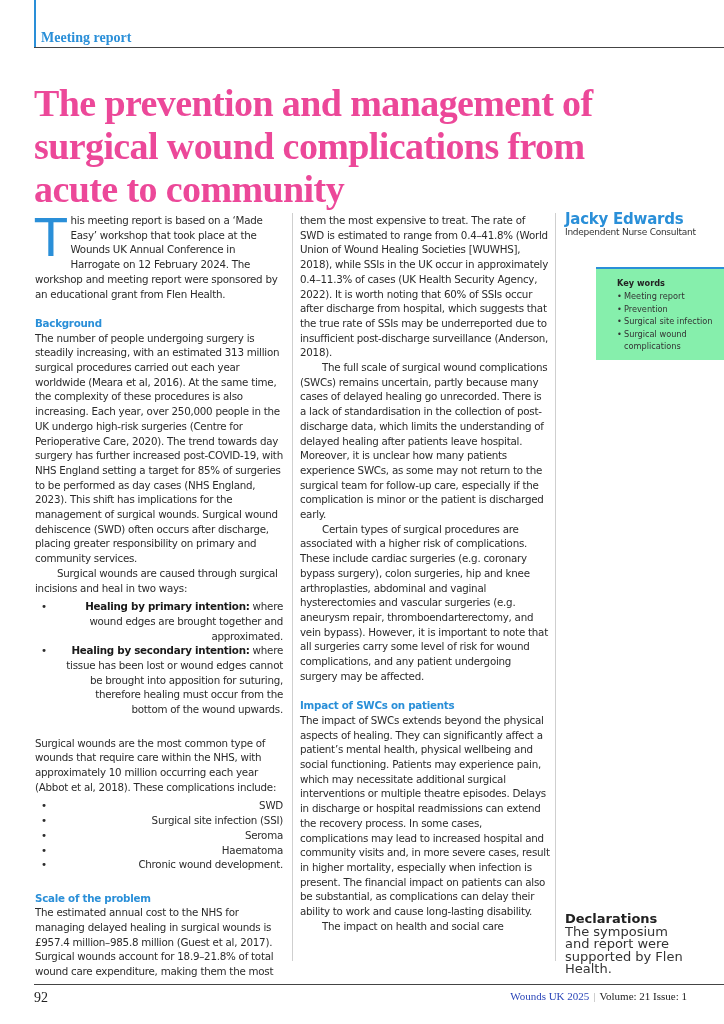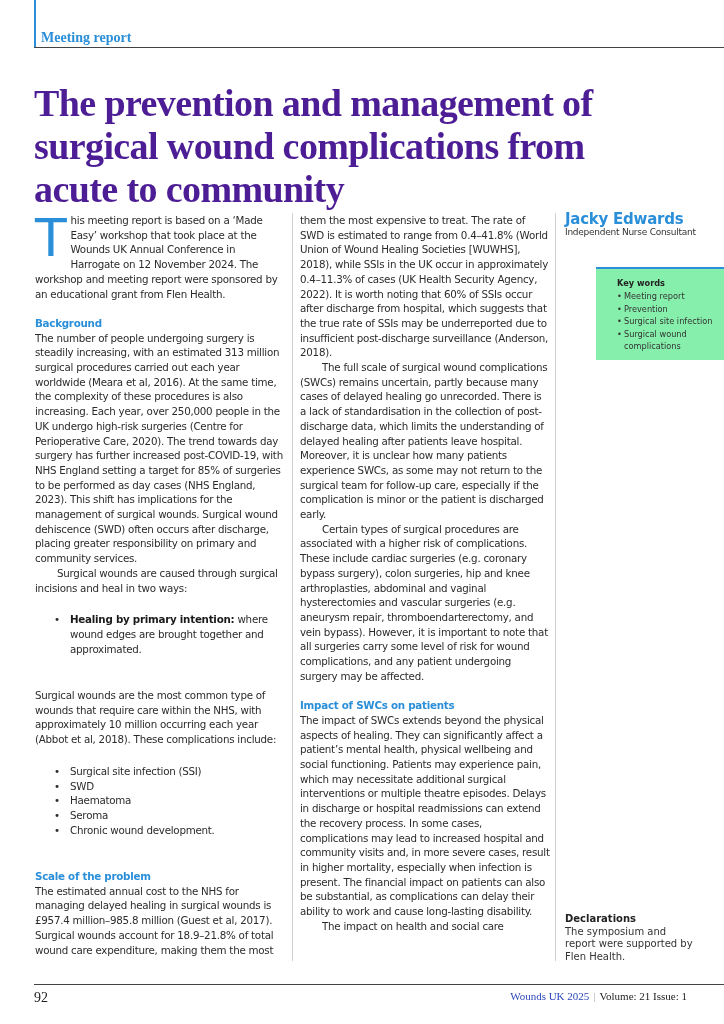--- a/index.html
+++ b/index.html
@@ -3,52 +3,52 @@
 <meta charset="utf-8">
 <style>
   html, body { margin: 0; padding: 0; background: #ffffff; }
   body { width: 724px; height: 1024px; position: relative; overflow: hidden; color: #222; }
 
   .top-rule-v { position: absolute; left: 34px; top: 0; width: 2px; height: 48px; background: #2a8fd8; }
   .section-label { position: absolute; left: 41px; top: 30px; font-family: "Liberation Serif", serif; font-weight: bold; font-size: 14px; color: #2a8fd8; }
   .top-rule-h { position: absolute; left: 34px; top: 47px; width: 690px; height: 1px; background: #444; }
 
   .title { position: absolute; left: 34px; top: 82px; width: 640px; margin: 0;
-    font-family: "Liberation Serif", serif; font-weight: bold; font-size: 38px; line-height: 43px; color: #4c1d95; letter-spacing: -0.6px; }
+    font-family: "Liberation Serif", serif; font-weight: bold; font-size: 38px; line-height: 43px; color: #ec4899; letter-spacing: -0.6px; }
 
   .col { position: absolute; font-family: "DejaVu Sans", sans-serif; font-size: 10.3px; line-height: 14.7px; color: #2b2b2b; letter-spacing: -0.25px; }
   .col p { margin: 0; }
   .col1 { left: 35px; top: 213px; width: 252px; }
   .col2 { left: 300px; top: 213px; width: 250px; }
   .col3 { left: 565px; top: 213px; width: 140px; }
 
   .divider { position: absolute; width: 1px; background: #cfcfcf; }
   .div1 { left: 292px; top: 213px; height: 748px; }
   .div2 { left: 555px; top: 213px; height: 748px; }
 
   .dropcap { float: left; font-family: "DejaVu Sans", sans-serif; font-size: 52px; line-height: 44px; color: #2a8fd8; margin: 3px 4px 0 0; font-weight: normal; }
   .heading { color: #2a8fd8; font-weight: bold; margin: 0; }
   .indent { text-indent: 22px; }
   .gap { height: 14.7px; }
-  ul.bul { list-style: none; margin: 17px; padding: 0; }
+  ul.bul { list-style: none; margin: 4px; padding: 0; text-align: right; }
   ul.bul li { position: relative; padding-left: 18px; }
   ul.bul li::before { content: "\2022"; position: absolute; left: 2px; top: 0; }
   .b { font-weight: bold; color: #1a1a1a; }
 
   .author-name { color: #2a8fd8; font-weight: bold; font-size: 15px; line-height: 13px; }
   .author-role { font-size: 9px; line-height: 13px; color: #333; }
 
   .keywords { position: absolute; left: 596px; top: 267px; width: 116px; background: #86efac; border-top: 2px solid #2a8fd8; padding: 8px 7px 8px 21px;
     font-family: "DejaVu Sans", sans-serif; font-size: 8.2px; line-height: 12.4px; color: #333; }
   .keywords .kw-title { font-weight: bold; color: #222; margin-bottom: 1px; }
   .keywords ul { list-style: none; margin: 0; padding: 0; }
   .keywords li { position: relative; padding-left: 7px; }
   .keywords li::before { content: "\2022"; position: absolute; left: 0; }
 
-  .declarations { position: absolute; left: 565px; top: 913px; width: 130px; font-family: "DejaVu Sans", sans-serif; font-size: 10px; line-height: 12.5px; color: #333; }
+  .declarations { position: absolute; left: 565px; top: 913px; width: 130px; font-family: "DejaVu Sans", sans-serif; font-size: 13px; line-height: 12.5px; color: #333; }
   .declarations .d-title { font-weight: bold; color: #222; }
 
   .bottom-rule { position: absolute; left: 34px; top: 984px; width: 690px; height: 1px; background: #444; }
   .page-num { position: absolute; left: 34px; top: 990px; font-family: "Liberation Serif", serif; font-size: 14px; color: #222; }
   .footer-right { position: absolute; right: 37px; top: 990px; font-family: "Liberation Serif", serif; font-size: 11px; color: #222; }
   .footer-right .journal { color: #2b46b8; }
   .footer-right .sep { color: #aaa; padding: 0 4px; }
 </style>
 </head>
 <body>
@@ -57,36 +57,37 @@
 <div class="section-label">Meeting report</div>
 <div class="top-rule-h"></div>
 
 <h1 class="title">The prevention and management of surgical wound complications from acute to community</h1>
 
 <div class="divider div1"></div>
 <div class="divider div2"></div>
 
 <div class="col col1">
   <p>
-    <span class="dropcap">T</span><span>his meeting report is based on a ‘Made Easy’ workshop that took place at the Wounds UK Annual Conference in Harrogate on 12 November 2024. The workshop and meeting report were sponsored by an educational grant from Flen Health.</span>
+    <span class="dropcap">T</span><span>his meeting report is based on a ‘Made Easy’ workshop that took place at the Wounds UK Annual Conference in Harrogate on 12 February 2024. The workshop and meeting report were sponsored by an educational grant from Flen Health.</span>
   </p>
   <div class="gap"></div>
   <p class="heading">Background</p>
   <p>The number of people undergoing surgery is steadily increasing, with an estimated 313 million surgical procedures carried out each year worldwide (Meara et al, 2016). At the same time, the complexity of these procedures is also increasing. Each year, over 250,000 people in the UK undergo high-risk surgeries (Centre for Perioperative Care, 2020). The trend towards day surgery has further increased post-COVID-19, with NHS England setting a target for 85% of surgeries to be performed as day cases (NHS England, 2023). This shift has implications for the management of surgical wounds. Surgical wound dehiscence (SWD) often occurs after discharge, placing greater responsibility on primary and community services.</p>
   <p class="indent">Surgical wounds are caused through surgical incisions and heal in two ways:</p>
   <ul class="bul">
     <li><span class="b">Healing by primary intention:</span><span> where wound edges are brought together and approximated.</span></li>
+    <li><span class="b">Healing by secondary intention:</span><span> where tissue has been lost or wound edges cannot be brought into apposition for suturing, therefore healing must occur from the bottom of the wound upwards.</span></li>
   </ul>
   <div class="gap"></div>
   <p>Surgical wounds are the most common type of wounds that require care within the NHS, with approximately 10 million occurring each year (Abbot et al, 2018). These complications include:</p>
   <ul class="bul">
+    <li>SWD</li>
     <li>Surgical site infection (SSI)</li>
-    <li>SWD</li>
+    <li>Seroma</li>
     <li>Haematoma</li>
-    <li>Seroma</li>
     <li>Chronic wound development.</li>
   </ul>
   <div class="gap"></div>
   <p class="heading">Scale of the problem</p>
   <p style="height: 73px; overflow: hidden;">The estimated annual cost to the NHS for managing delayed healing in surgical wounds is £957.4 million–985.8 million (Guest et al, 2017). Surgical wounds account for 18.9–21.8% of total wound care expenditure, making them the most expensive to treat. The rate of SWD is estimated to range from 0.4–41.8% (World Union of Wound Healing Societies [WUWHS], 2018), while SSIs in the UK occur in approximately 0.4–11.3% of cases (UK Health Security Agency, 2022). It is worth noting that 60% of SSIs occur after discharge from hospital, which suggests that the true rate of SSIs may be underreported due to insufficient post-discharge surveillance (Anderson, 2018).</p>
 </div>
 
 <div class="col col2">
   <p>them the most expensive to treat. The rate of SWD is estimated to range from 0.4–41.8% (World Union of Wound Healing Societies [WUWHS], 2018), while SSIs in the UK occur in approximately 0.4–11.3% of cases (UK Health Security Agency, 2022). It is worth noting that 60% of SSIs occur after discharge from hospital, which suggests that the true rate of SSIs may be underreported due to insufficient post-discharge surveillance (Anderson, 2018).</p>
   <p class="indent">The full scale of surgical wound complications (SWCs) remains uncertain, partly because many cases of delayed healing go unrecorded. There is a lack of standardisation in the collection of post-discharge data, which limits the understanding of delayed healing after patients leave hospital. Moreover, it is unclear how many patients experience SWCs, as some may not return to the surgical team for follow-up care, especially if the complication is minor or the patient is discharged early.</p>

